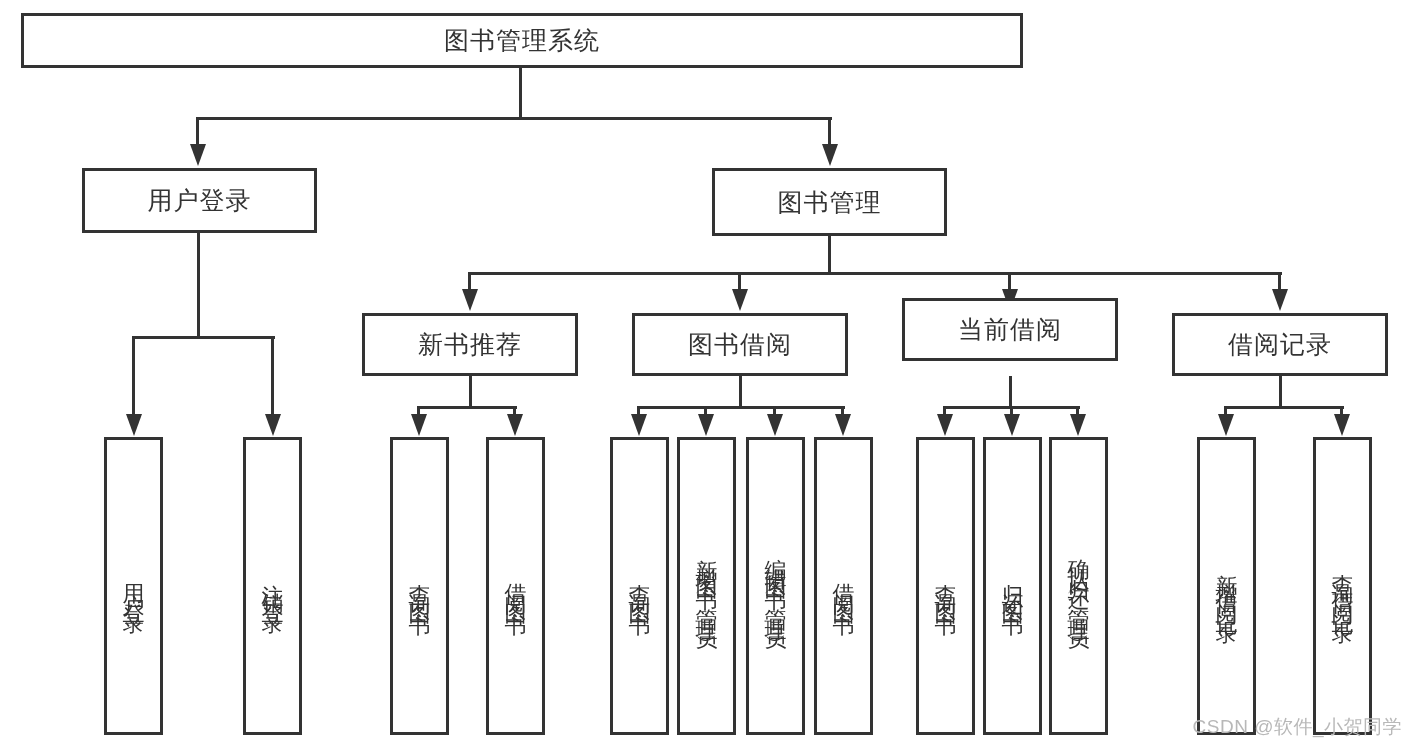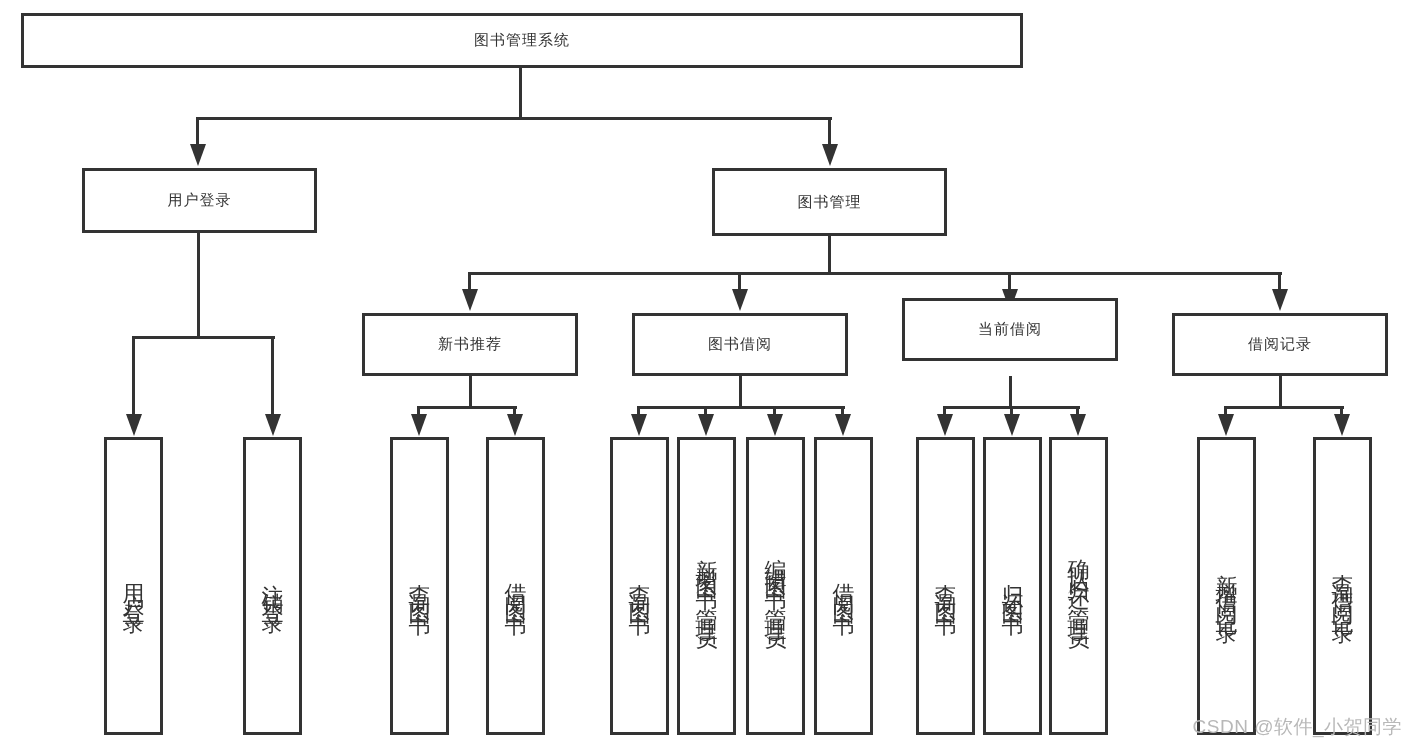--- a/index.html
+++ b/index.html
@@ -14,21 +14,21 @@
   .arrow{position:absolute;width:3px;background:var(--line,#333);}
   .arrow::after{
     content:"";position:absolute;top:100%;left:50%;margin-left:-8px;
     border-left:8px solid transparent;border-right:8px solid transparent;
     border-top:22px solid var(--line,#333);
   }
   .hbox{
     position:absolute;box-sizing:border-box;background:#fff;
     border:3px solid var(--line,#333);
     display:flex;align-items:center;justify-content:center;
-    font-size:15px;color:var(--text,#333);letter-spacing:1px;
+    font-size:25px;color:var(--text,#333);letter-spacing:1px;
   }
   .leaf{
     position:absolute;top:437px;width:59px;height:298px;box-sizing:border-box;
     background:#fff;border:3px solid var(--line,#333);
     display:flex;align-items:center;justify-content:center;
   }
   .vtext{
     writing-mode:vertical-rl;text-orientation:mixed;
     font-size:22px;letter-spacing:10px;line-height:1;
     color:var(--text,#333);white-space:nowrap;

